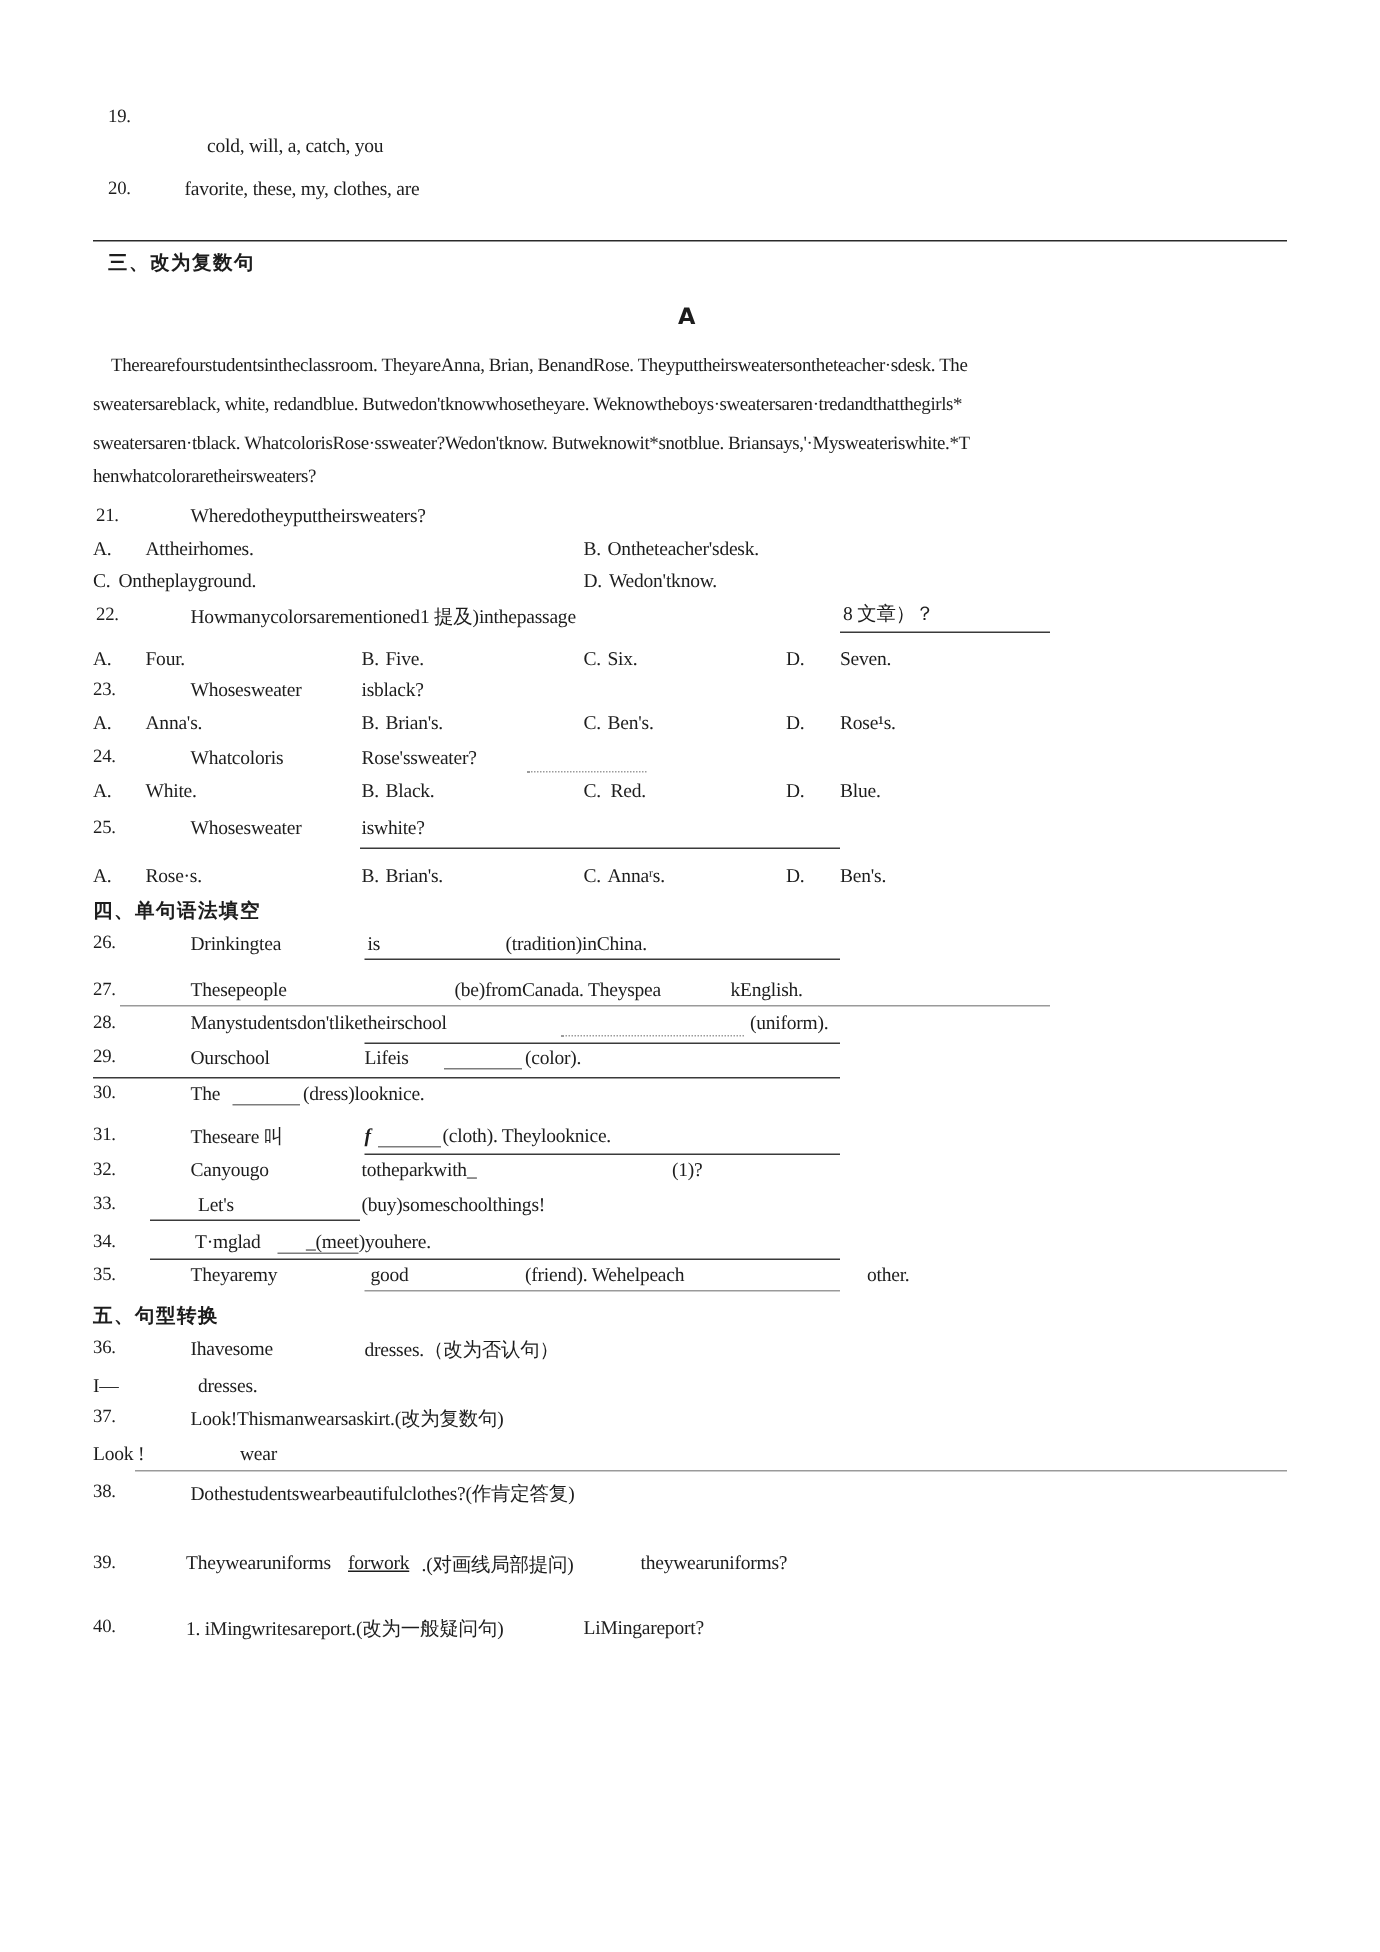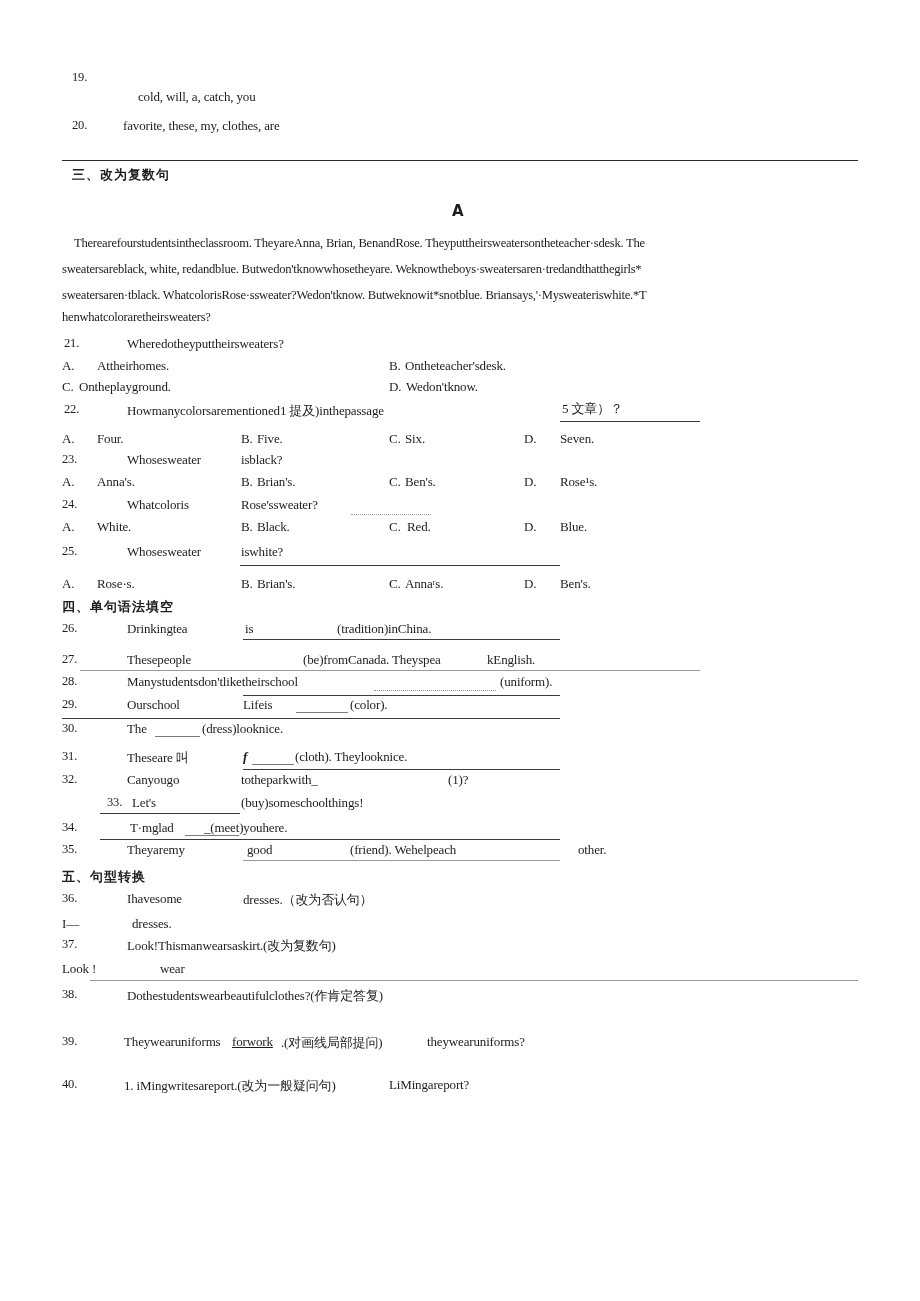--- a/index.html
+++ b/index.html
@@ -104,21 +104,21 @@
   <div class="t opt" style="left:389px; top:358px;">B.</div>
   <div class="t opt" style="left:405px; top:358px;">Ontheteacher'sdesk.</div>
 
   <div class="t opt" style="left:62px; top:379px;">C.</div>
   <div class="t opt" style="left:79px; top:379px;">Ontheplayground.</div>
   <div class="t opt" style="left:389px; top:379px;">D.</div>
   <div class="t opt" style="left:406px; top:379px;">Wedon'tknow.</div>
 
   <div class="t num" style="left:64px; top:402px;">22.</div>
   <div class="t body13" style="left:127px; top:402px;">Howmanycolorsarementioned1 提及)inthepassage</div>
-  <div class="t body13" style="left:562px; top:400px;">5 文章）？</div>
+  <div class="t body13" style="left:562px; top:400px;">8 文章）？</div>
   <div class="ul" style="left:560px; top:421px; width:140px;"></div>
 
   <div class="t opt" style="left:62px; top:431px;">A.</div>
   <div class="t opt" style="left:97px; top:431px;">Four.</div>
   <div class="t opt" style="left:241px; top:431px;">B.</div>
   <div class="t opt" style="left:257px; top:431px;">Five.</div>
   <div class="t opt" style="left:389px; top:431px;">C.</div>
   <div class="t opt" style="left:405px; top:431px;">Six.</div>
   <div class="t opt" style="left:524px; top:431px;">D.</div>
   <div class="t opt" style="left:560px; top:431px;">Seven.</div>
@@ -201,21 +201,21 @@
   <div class="t body13 ital" style="left:243px; top:749px;">f</div>
   <div class="t body13" style="left:295px; top:749px;">(cloth). Theylooknice.</div>
   <div class="ul-thin" style="left:252px; top:764px; width:42px;"></div>
   <div class="ul" style="left:243px; top:769px; width:317px;"></div>
 
   <div class="t num" style="left:62px; top:772px;">32.</div>
   <div class="t body13" style="left:127px; top:772px;">Canyougo</div>
   <div class="t body13" style="left:241px; top:772px;">totheparkwith_</div>
   <div class="t body13" style="left:448px; top:772px;">(1)?</div>
 
-  <div class="t num" style="left:62px; top:795px;margin-left:45px;">33.</div>
+  <div class="t num" style="left:62px; top:795px;">33.</div>
   <div class="t body13" style="left:132px; top:795px;">Let's</div>
   <div class="t body13" style="left:241px; top:795px;">(buy)someschoolthings!</div>
   <div class="ul" style="left:100px; top:813px; width:140px;"></div>
 
   <div class="t num" style="left:62px; top:820px;">34.</div>
   <div class="t body13" style="left:130px; top:820px;">T·mglad</div>
   <div class="t body13" style="left:204px; top:820px;">_(meet)youhere.</div>
   <div class="ul-thin" style="left:185px; top:835px; width:54px;"></div>
   <div class="ul" style="left:100px; top:839px; width:460px;"></div>
 

